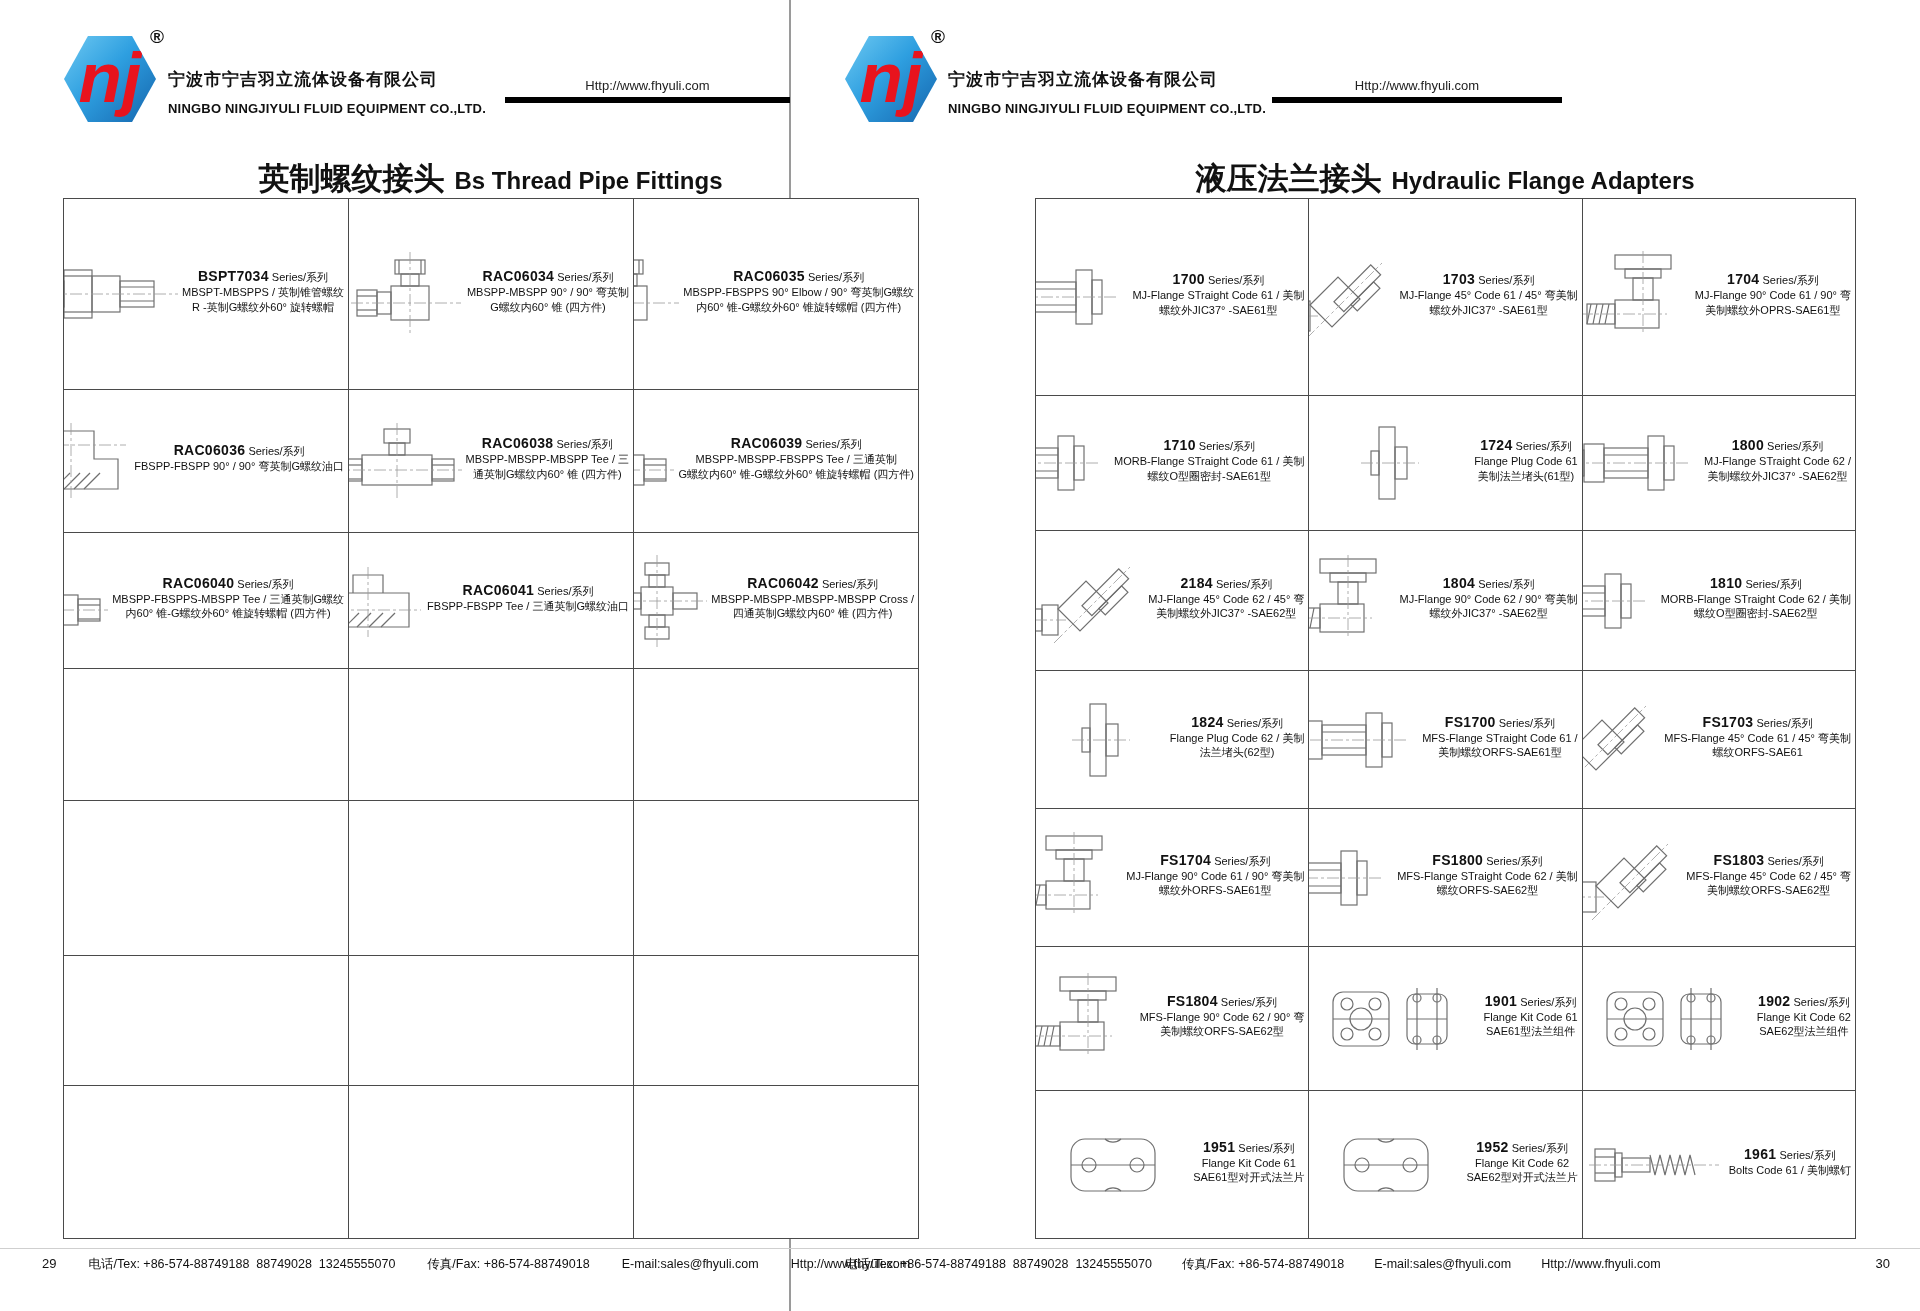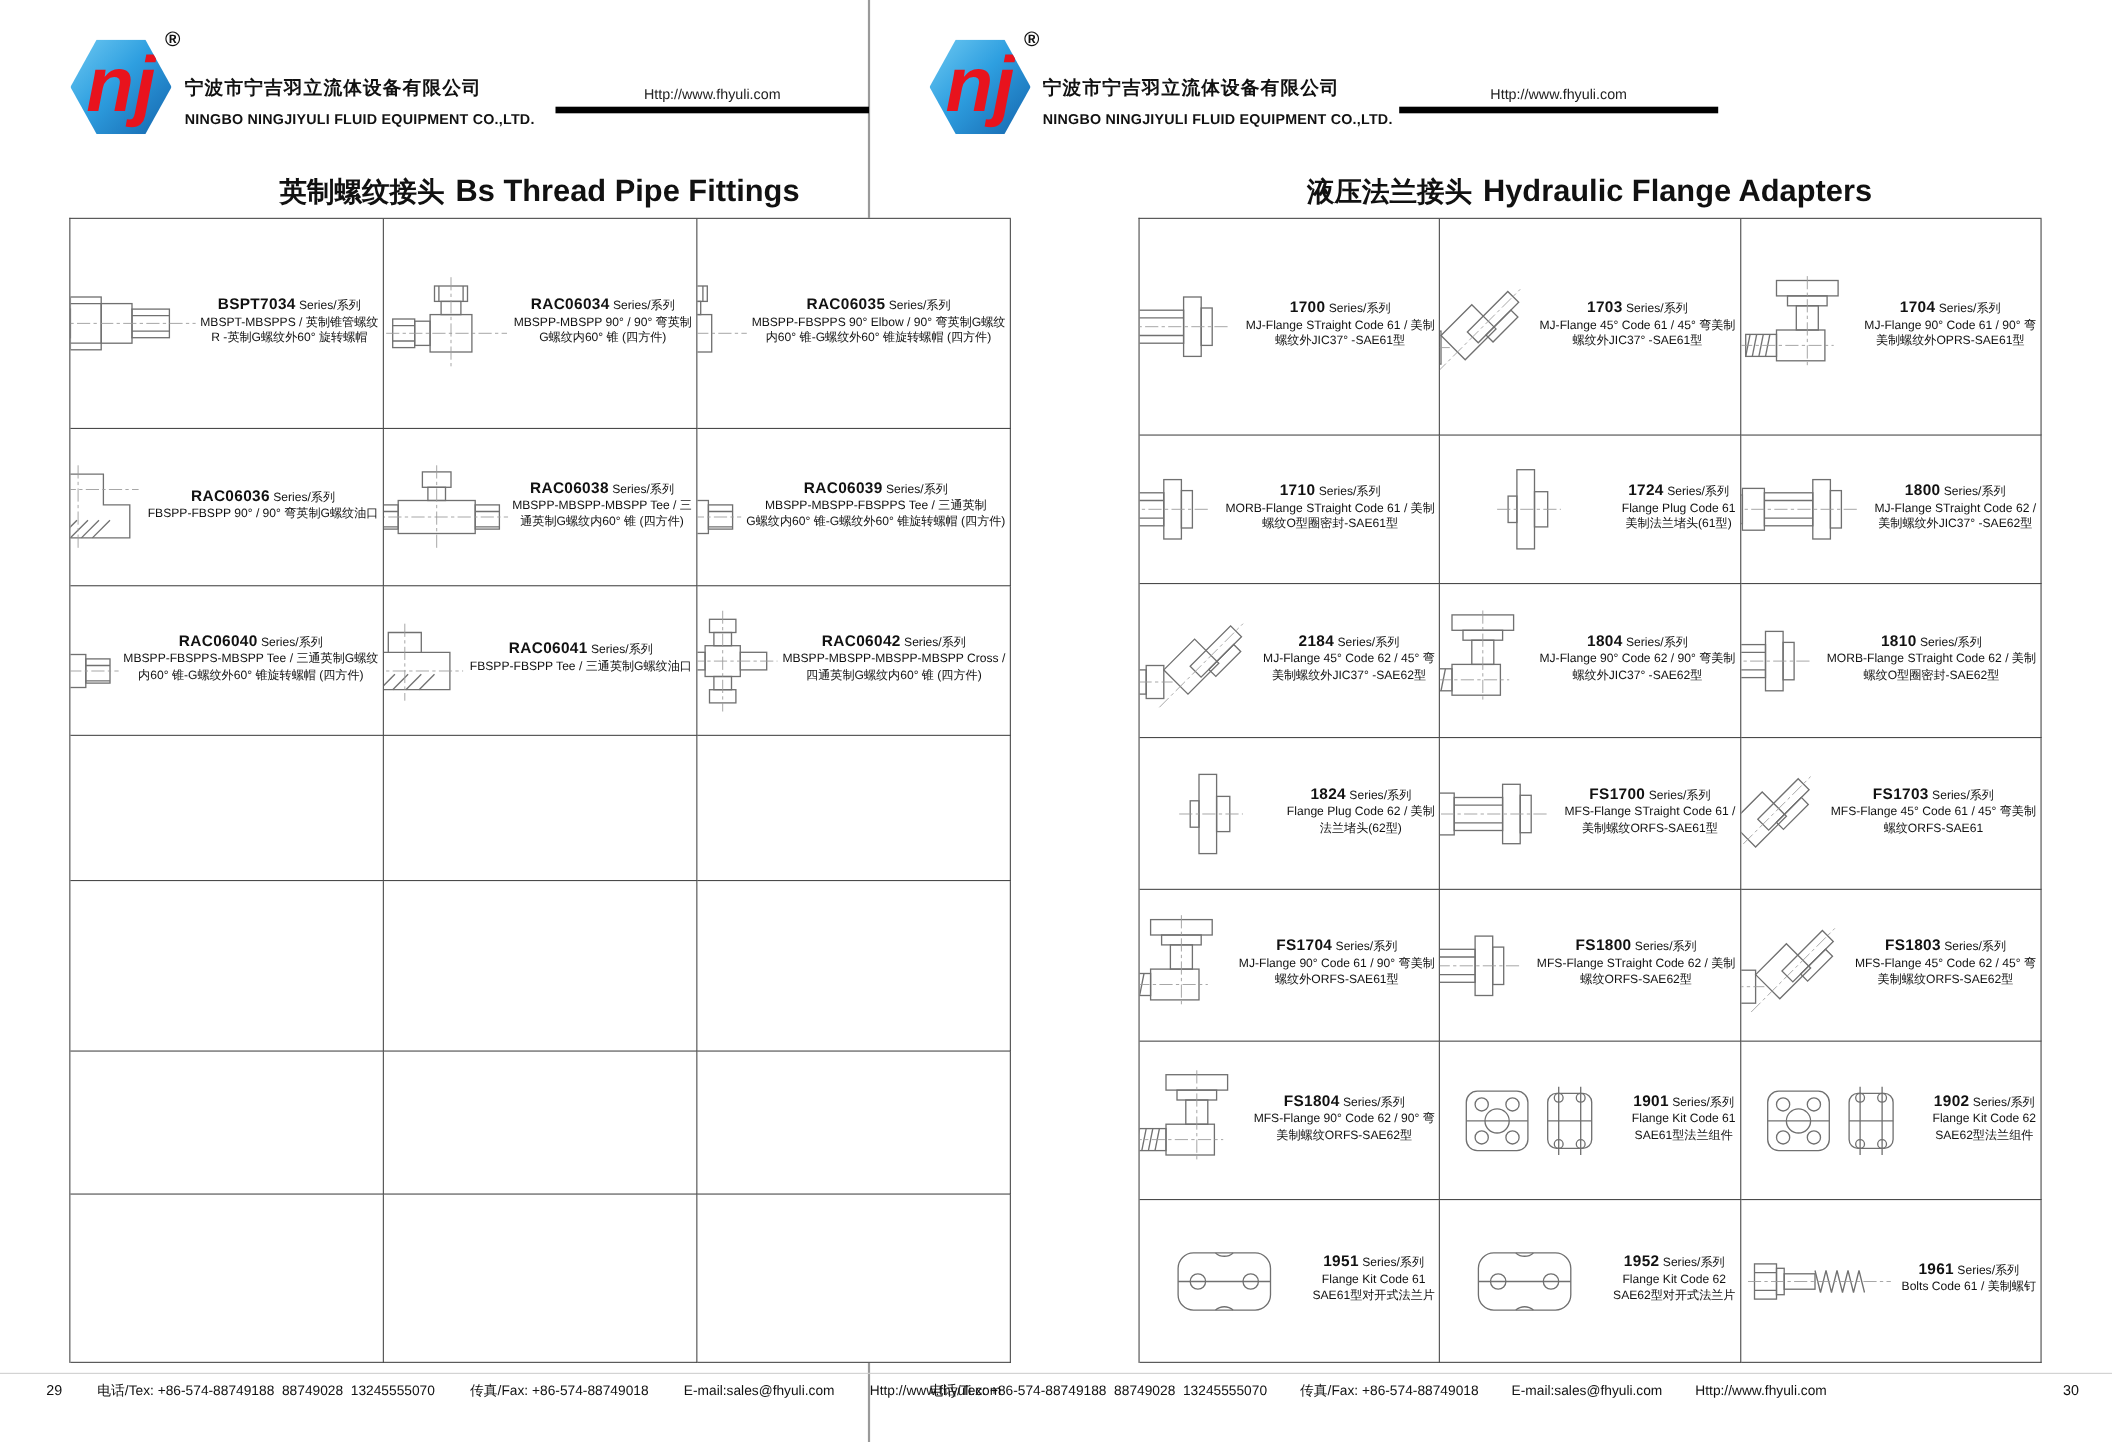--- a/index.html
+++ b/index.html
@@ -22,22 +22,22 @@
   }
   .logo-nj{font-style:italic;font-weight:bold;font-size:71px;color:#e8131d;line-height:1;transform:translateY(-2px);}
   .reg-mark{position:absolute;font-size:19px;font-weight:bold;color:#111;}
   .company-cn{position:absolute;font-size:17px;font-weight:bold;letter-spacing:1px;white-space:nowrap;}
   .company-en{position:absolute;font-size:13px;font-weight:bold;letter-spacing:.2px;white-space:nowrap;}
   .url-block{position:absolute;text-align:center;font-size:13px;color:#222;}
   .url-bar{margin-top:4px;height:6px;background:#000;}
 
   
   .page-title{position:absolute;top:158px;text-align:center;font-weight:bold;white-space:nowrap;}
-  .title-cn{font-size:25px;margin-right:10px;}
-  .title-en{font-size:28px;}
+  .title-cn{font-size:31px;margin-right:10px;}
+  .title-en{font-size:24px;}
 
   
   .ptable{position:absolute;display:grid;border-top:1px solid #4a4a4a;border-left:1px solid #4a4a4a;background:#fff;}
   #table-left{left:63px;top:198px;width:855px;grid-template-columns:285px 285px 285px;grid-template-rows:191px 143px 136px 132px 155px 130px 153px;}
   #table-right{left:245px;top:198px;width:820px;grid-template-columns:273.4px 273.3px 273.3px;grid-template-rows:197px 135px 140px 138px 138px 144px 148px;}
   .cell{border-right:1px solid #4a4a4a;border-bottom:1px solid #4a4a4a;display:flex;flex-direction:row;align-items:center;justify-content:flex-end;overflow:hidden;}
   .draw{flex:1;display:flex;align-items:center;justify-content:center;width:100%;}
   .label{padding:0 4px 6px 4px;text-align:center;}
   .series{font-size:11px;line-height:16px;color:#111;white-space:nowrap;}
   .series .num{font-size:14px;font-weight:bold;letter-spacing:.3px;}

